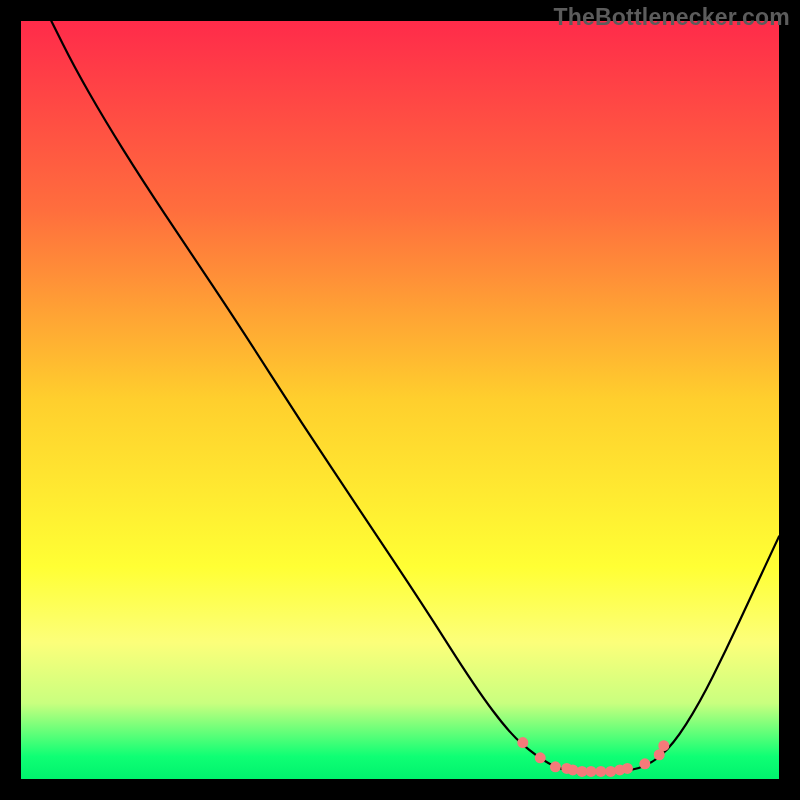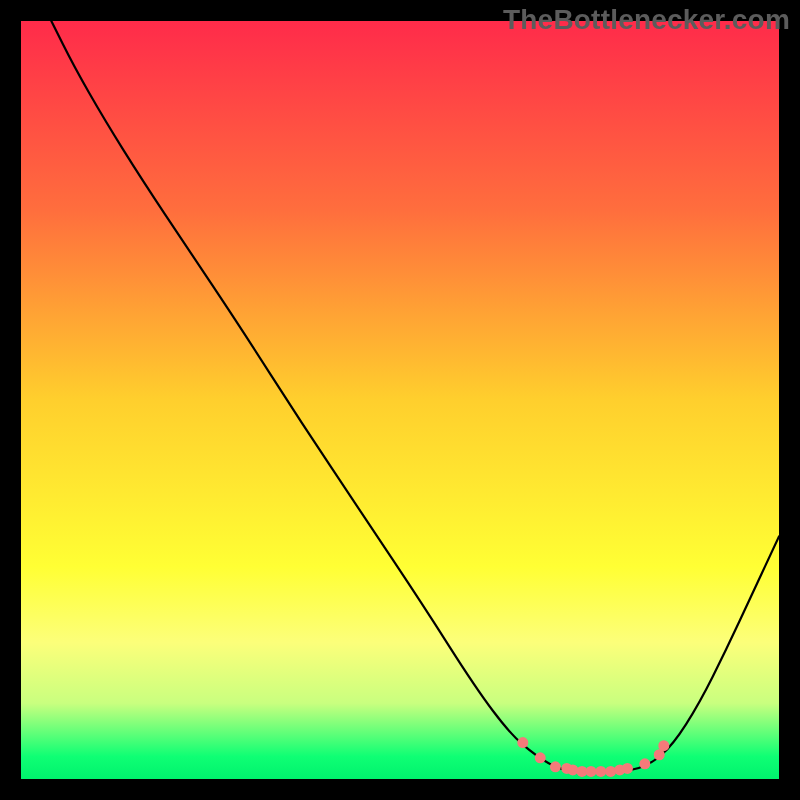--- a/index.html
+++ b/index.html
@@ -14,21 +14,21 @@
   position: relative;
   width: 800px;
   height: 800px;
   background: #000;
 }
 .watermark {
   position: absolute;
   top: 4px;
   right: 10px;
   font-family: Arial, Helvetica, sans-serif;
-  font-size: 28px;
+  font-size: 23px;
   font-weight: bold;
   color: #5c5c5c;
   letter-spacing: 0.2px;
   z-index: 10;
 }
 .plot {
   position: absolute;
   left: 21px;
   top: 21px;
   width: 758px;

